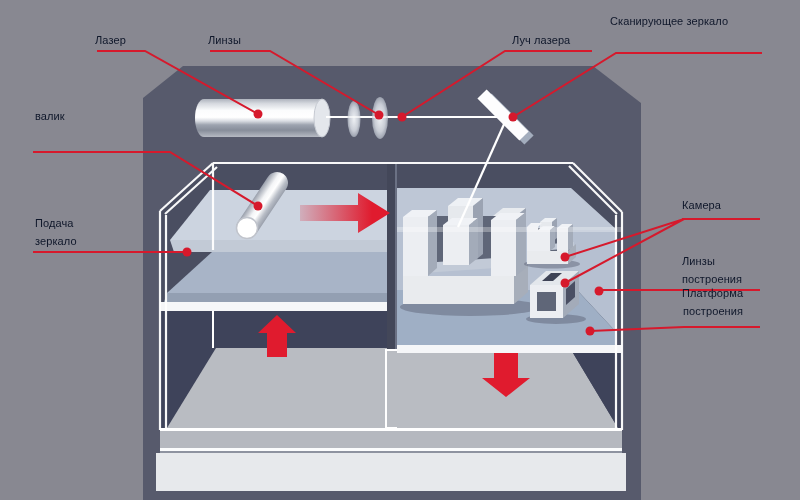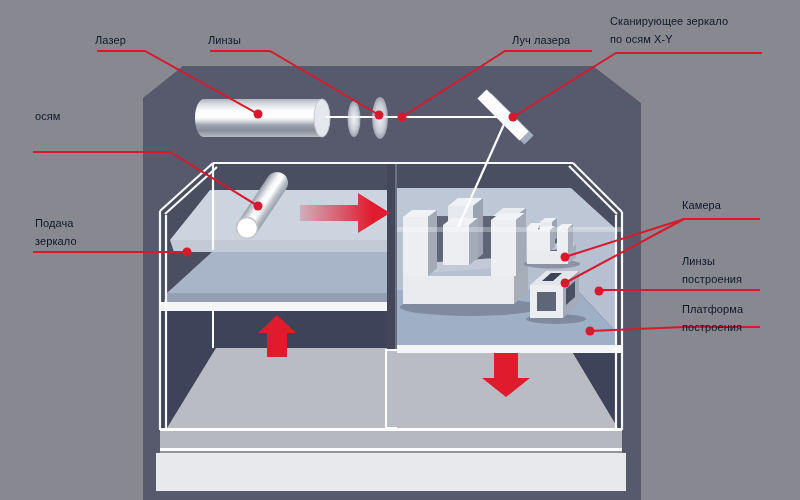--- a/index.html
+++ b/index.html
@@ -206,32 +206,31 @@
     <circle cx="599" cy="291" r="4.5"></circle>
     <circle cx="590" cy="331" r="4.5"></circle>
   </g>
 </svg>
 
 <div class="lbl" style="left:95px;top:31px;">Лазер</div>
 <div class="lbl" style="left:208px;top:31px;">Линзы</div>
 <div class="lbl" style="left:512px;top:31px;">Луч лазера</div>
 <div class="lbl" style="left:610px;top:12px;">
   <span>Сканирующее зеркало</span>
-  <span>по осям X-Y</span>
 </div>
 <div class="lbl" style="left:35px;top:107px;">
-  <span>осям</span>
+  <span>валик</span>
 </div>
 <div class="lbl" style="left:35px;top:214px;">
   <span>Подача</span>
   <span>зеркало</span>
 </div>
 <div class="lbl" style="left:682px;top:196px;">Камера</div>
 <div class="lbl" style="left:682px;top:252px;">
   <span>Линзы</span>
   <span>построения</span>
 </div>
-<div class="lbl" style="left:682px;top:300px;">
+<div class="lbl" style="left:682px;top:284px;text-align:right;">
   <span>Платформа</span>
   <span>построения</span>
 </div>
 
 </div>
 
 </body></html>

